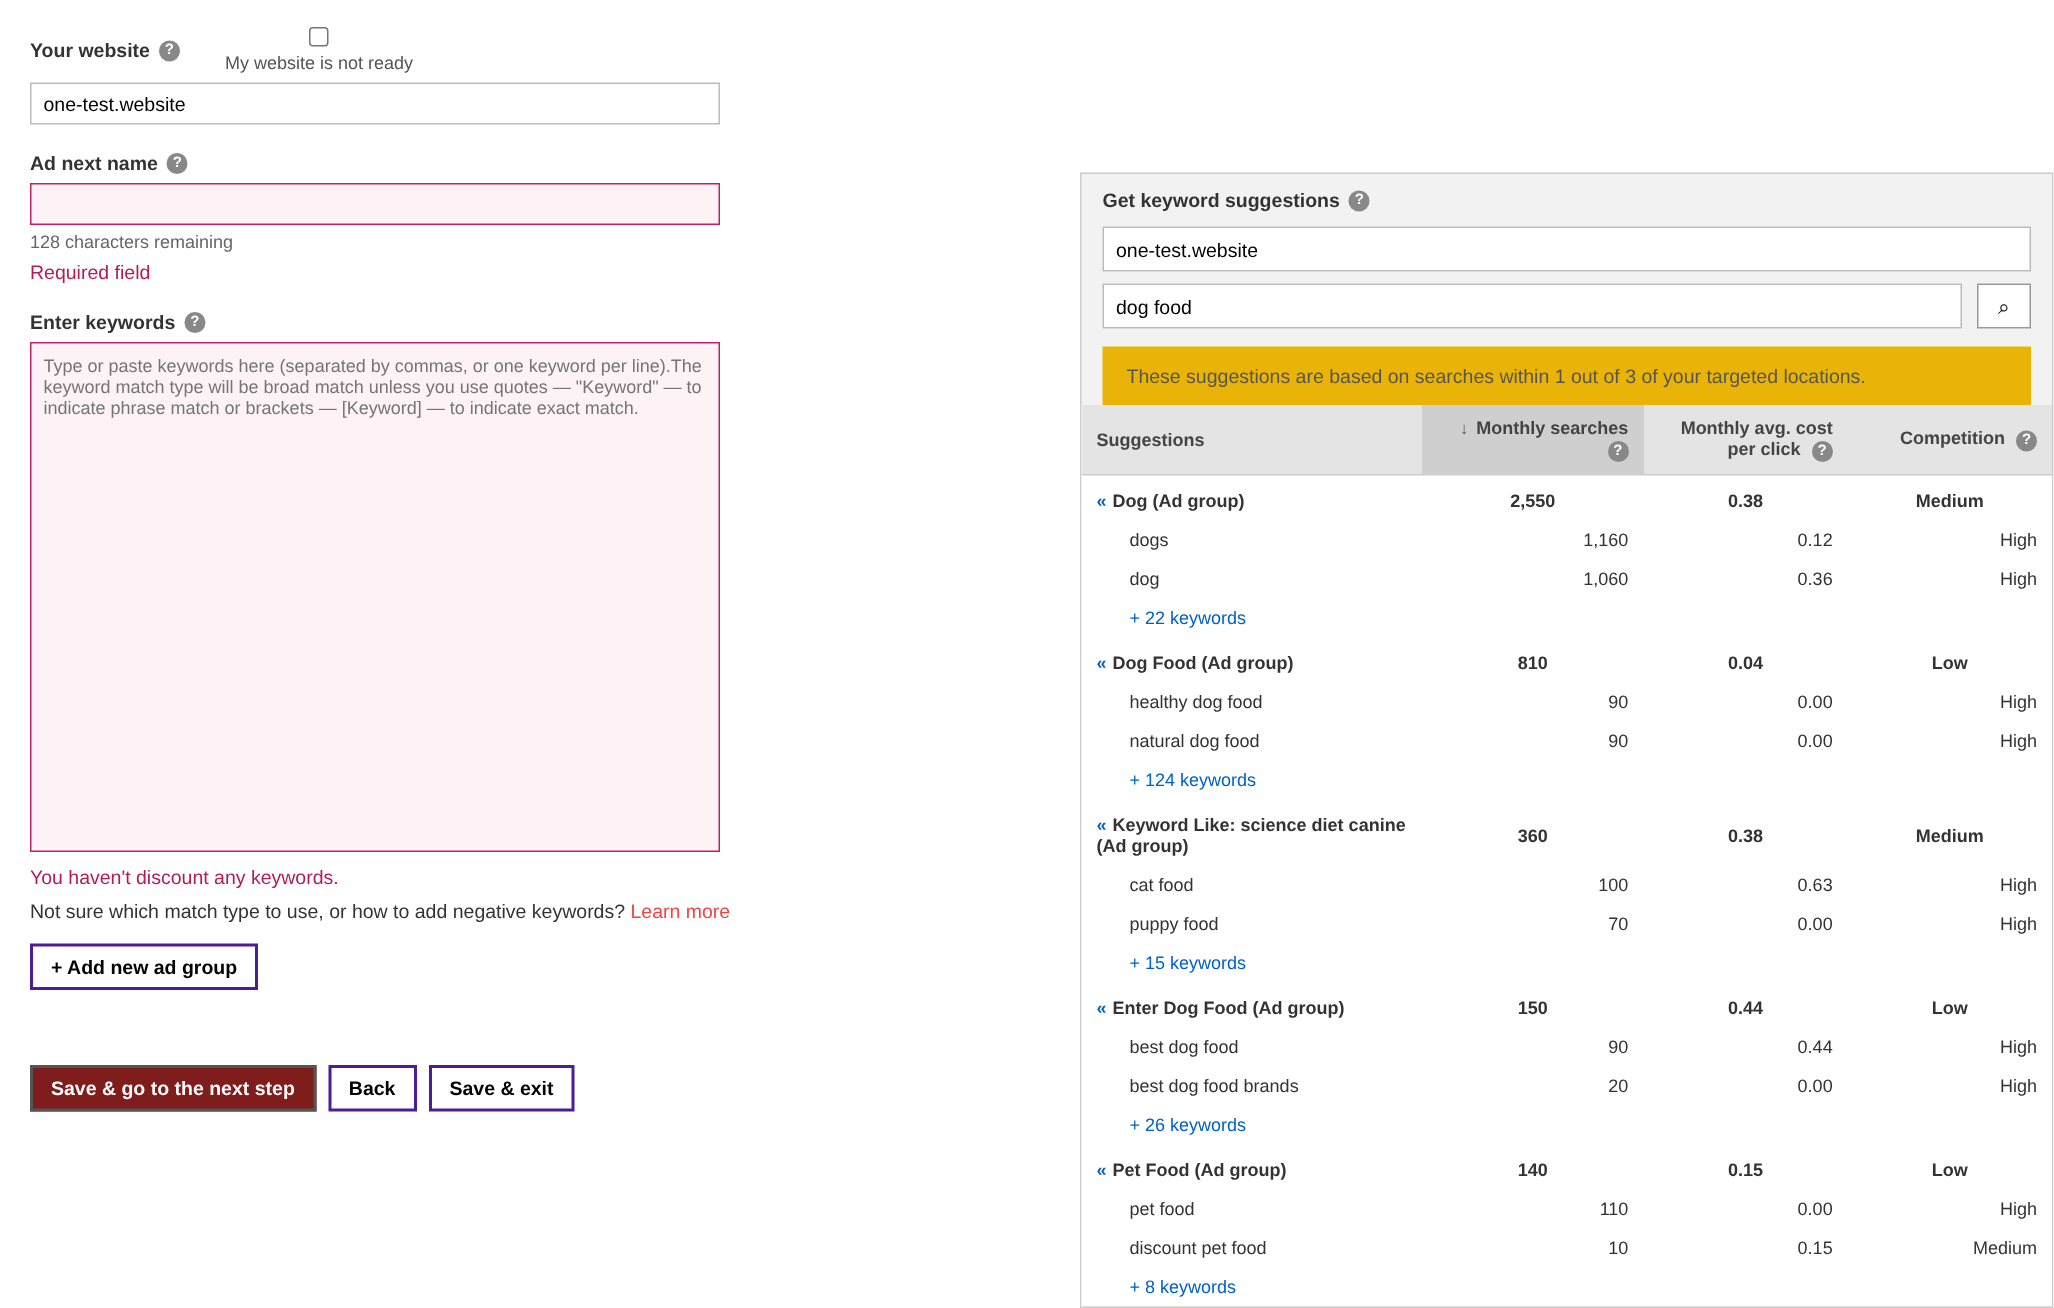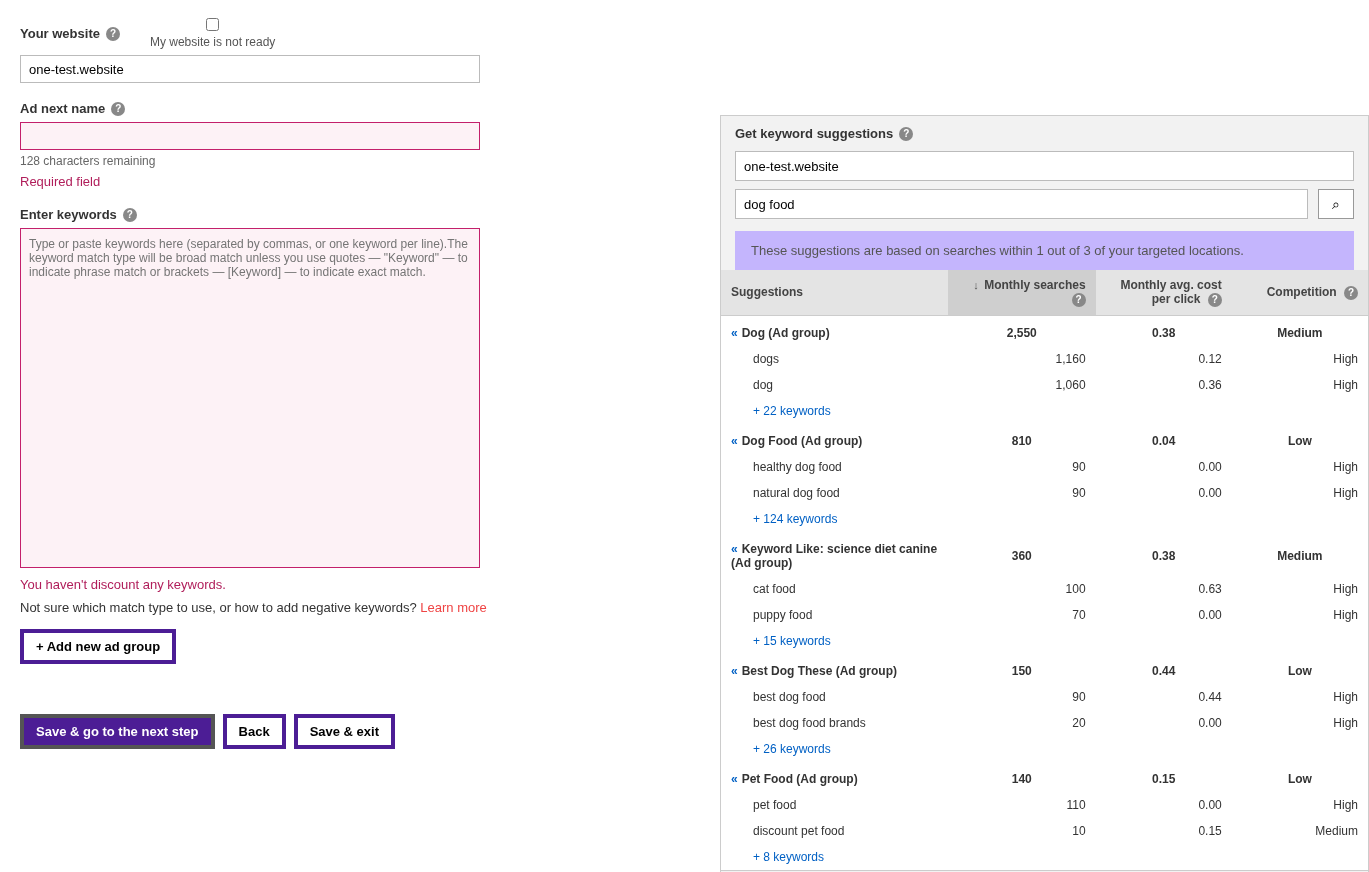--- a/index.html
+++ b/index.html
@@ -13,32 +13,32 @@
   .help-icon { display: inline-flex; width: 14px; height: 14px; border-radius: 50%; background: #888; color: #fff; font-size: 10px; align-items: center; justify-content: center; font-weight: bold; }
   .checkbox-row { display: inline-flex; align-items: center; gap: 4px; margin-left: 24px; font-weight: normal; font-size: 12px; color: #555; flex-direction: column; }
   input[type="checkbox"] { width: 13px; height: 13px; }
   .text-input { width: 460px; height: 28px; border: 1px solid #bbb; padding: 4px 8px; font-size: 13px; }
   .text-input.error { border: 1px solid #c3206b; background: #fdf2f6; }
   .helper-right { width: 460px; text-align: left; font-size: 12px; color: #666; margin-top: 4px; }
   .error-text { color: #b01d5a; font-size: 13px; margin-top: 6px; }
   .textarea { width: 460px; height: 340px; border: 1px solid #c3206b; background: #fdf2f6; padding: 8px; font-size: 12px; color: #a9a9a9; resize: none; font-family: inherit; }
   .hint-text { font-size: 13px; color: #333; margin-top: 8px; }
   .link { color: #ef4444; text-decoration: none; cursor: pointer; }
-  .btn { display: inline-block; padding: 6px 12px; border: 4px solid #4c1d95; background: #fff; font-size: 13px; font-weight: bold; cursor: pointer; }
-  .btn-primary { background: #4c1d95; color: #fff; border-color: #555; }
+  .btn { display: inline-block; padding: 6px 12px; border: 2px solid #4c1d95; background: #fff; font-size: 13px; font-weight: bold; cursor: pointer; }
+  .btn-primary { background: #7f1d1d; color: #fff; border-color: #555; }
   .btn-row { margin-top: 50px; display: flex; gap: 8px; }
 
   .panel { border: 1px solid #ccc; background: #f2f2f2; }
   .panel-header { padding: 10px 14px; font-weight: bold; display: flex; align-items: center; gap: 6px; }
   .panel-inputs { padding: 0 14px 12px 14px; }
   .panel-inputs input { width: 100%; height: 30px; border: 1px solid #bbb; padding: 4px 8px; margin-bottom: 8px; font-size: 13px; }
   .search-row { display: flex; gap: 10px; }
   .search-row input { flex: 1; margin-bottom: 0; }
   .search-btn { width: 36px; height: 30px; border: 1px solid #999; background: #fff; cursor: pointer; display: flex; align-items: center; justify-content: center; font-size: 14px; }
-  .notice { background: #c4b5fd; padding: 12px 16px; font-size: 13px; color: #555; margin: 0 14px 0 14px; }
+  .notice { background: #eab308; padding: 12px 16px; font-size: 13px; color: #555; margin: 0 14px 0 14px; }
 
   .table { width: 100%; border-collapse: collapse; background: #fff; }
   .table th { background: #e4e4e4; font-size: 12px; font-weight: bold; color: #444; padding: 8px 10px; text-align: right; border-bottom: 1px solid #ccc; }
   .table th:first-child { text-align: left; }
   .table th.sorted { background: #cfcfcf; }
   .table td { padding: 6px 10px; font-size: 12px; text-align: right; border-bottom: 0; }
   .table td:first-child { text-align: left; }
   .group-row td { font-weight: bold; padding-top: 10px; text-align: center; }
   .group-row td:first-child { padding-left: 10px; }
   .kw-row td:first-child { padding-left: 32px; font-weight: normal; }
@@ -200,21 +200,21 @@
             <tr class="kw-row">
               <td>puppy food</td>
               <td>70</td>
               <td>0.00</td>
               <td>High</td>
             </tr>
             <tr class="more-row">
               <td colspan="4"><a class="link">+ 15 keywords</a></td>
             </tr>
             <tr class="group-row">
-              <td><span class="chev">«</span><span>Best Dog These (Ad group)</span></td>
+              <td><span class="chev">«</span><span>Enter Dog Food (Ad group)</span></td>
               <td>150</td>
               <td>0.44</td>
               <td>Low</td>
             </tr>
             <tr class="kw-row">
               <td>best dog food</td>
               <td>90</td>
               <td>0.44</td>
               <td>High</td>
             </tr>

